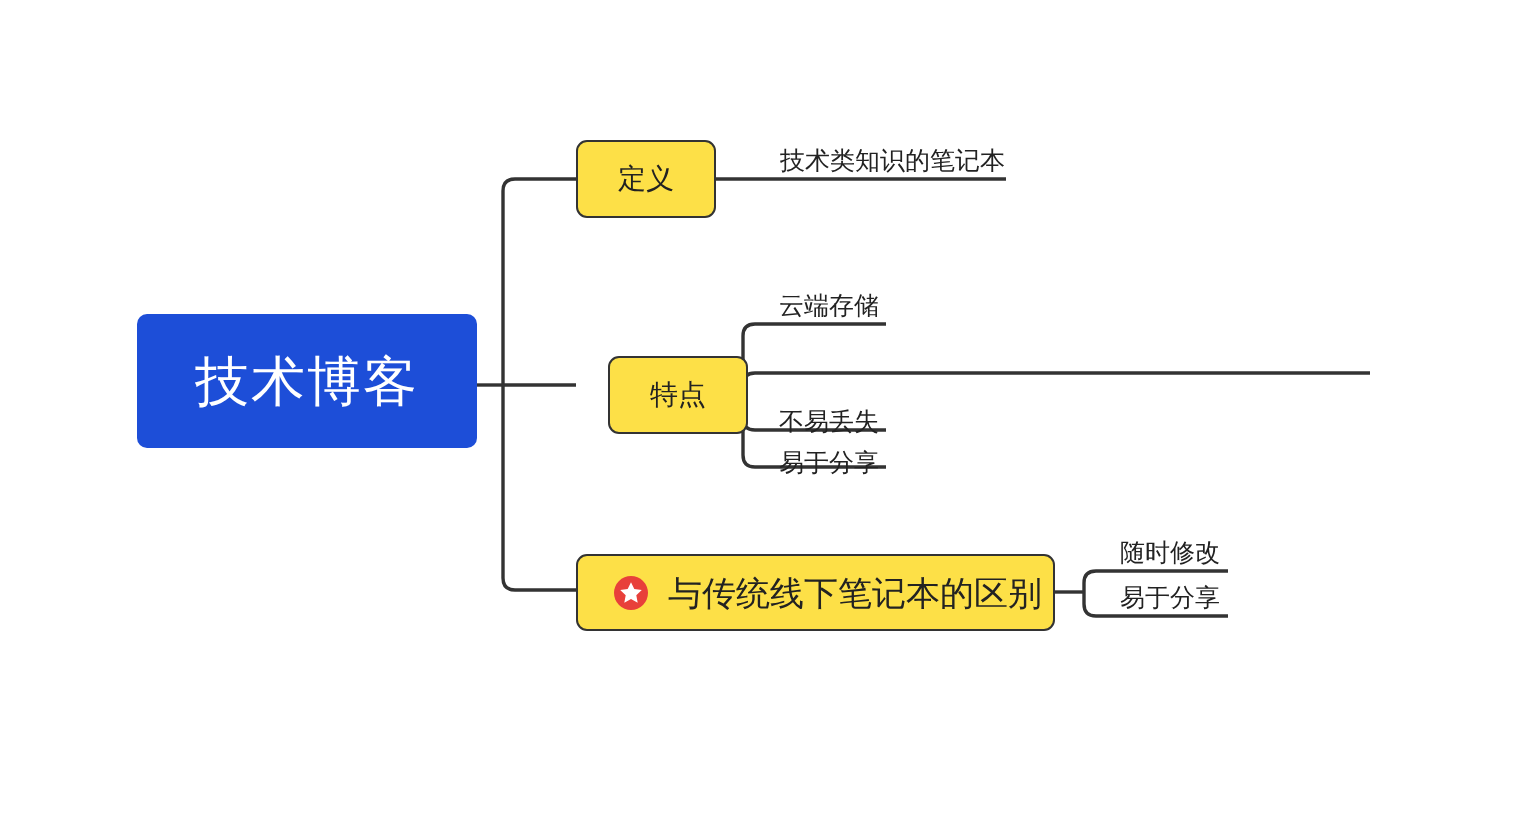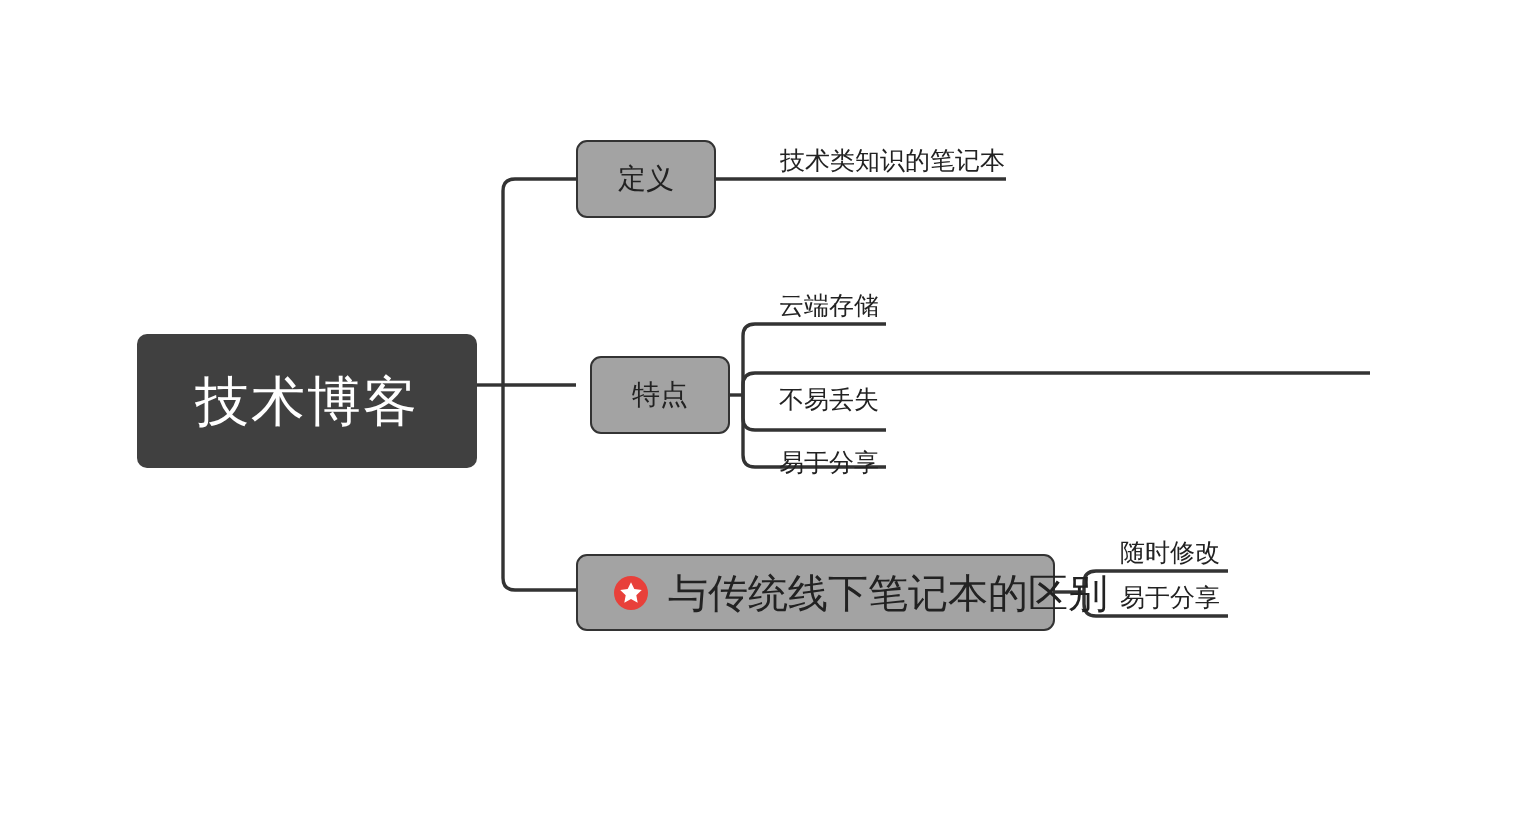--- a/index.html
+++ b/index.html
@@ -24,61 +24,61 @@
     top: 0;
     width: 1516px;
     height: 814px;
     pointer-events: none;
   }
 
   
   .root-node {
     position: absolute;
     left: 137px;
-    top: 334px;
+    top: 314px;
     width: 340px;
     height: 134px;
-    background: #404040;
+    background: #1d4ed8;
     border-radius: 10px;
     display: flex;
     align-items: center;
     justify-content: center;
     box-sizing: border-box;
   }
   .root-node .root-label {
     color: #ffffff;
     font-size: 54px;
     line-height: 1;
     letter-spacing: 2px;
     white-space: nowrap;
   }
 
   
   .branch-node {
     position: absolute;
-    background: #a3a3a3;
+    background: #fde047;
     border: 2.5px solid #333333;
     border-radius: 11px;
     box-sizing: border-box;
     display: flex;
     align-items: center;
     justify-content: center;
   }
   .branch-node .branch-label {
     color: #222222;
     font-size: 28px;
     line-height: 1;
     white-space: nowrap;
   }
   .branch-node.wide {
     justify-content: flex-start;
     padding-left: 36px;
   }
   .branch-node.wide .branch-label {
-    font-size: 40px;
+    font-size: 34px;
   }
 
   
   .star-icon {
     width: 34px;
     height: 34px;
     flex: 0 0 34px;
     margin-right: 20px;
     display: block;
   }
@@ -130,27 +130,27 @@
     <span class="root-label">技术博客</span>
   </div>
 
   <div class="branch-node" style="left:576px; top:140px; width:140px; height:78px;">
     <span class="branch-label">定义</span>
   </div>
   <div class="leaf" style="left:780px; top:140px; width:226px; height:39px;">
     <span class="leaf-label">技术类知识的笔记本</span>
   </div>
 
-  <div class="branch-node" style="left:590px; top:356px; width:140px; height:78px;">
+  <div class="branch-node" style="left:608px; top:356px; width:140px; height:78px;">
     <span class="branch-label">特点</span>
   </div>
   <div class="leaf" style="left:779px; top:286px; width:107px; height:38px;">
     <span class="leaf-label">云端存储</span>
   </div>
-  <div class="leaf" style="left:779px; top:380px; width:107px; height:38px;">
+  <div class="leaf" style="left:779px; top:404px; width:107px; height:38px;font-family:Liberation Mono, monospace;">
     <span class="leaf-label">不易丢失</span>
   </div>
   <div class="leaf" style="left:779px; top:429px; width:107px; height:52px;">
     <span class="leaf-label">易于分享</span>
   </div>
 
   <div class="branch-node wide" style="left:576px; top:554px; width:479px; height:77px;">
     <svg class="star-icon" viewBox="0 0 34 34" xmlns="http://www.w3.org/2000/svg">
       <circle cx="17" cy="17" r="17" fill="#e8403a"></circle>
       <path d="M17 6.2 L20.3 13.1 L27.8 14.0 L22.3 19.2 L23.7 26.7 L17 23.0 L10.3 26.7 L11.7 19.2 L6.2 14.0 L13.7 13.1 Z" fill="#ffffff"></path>

